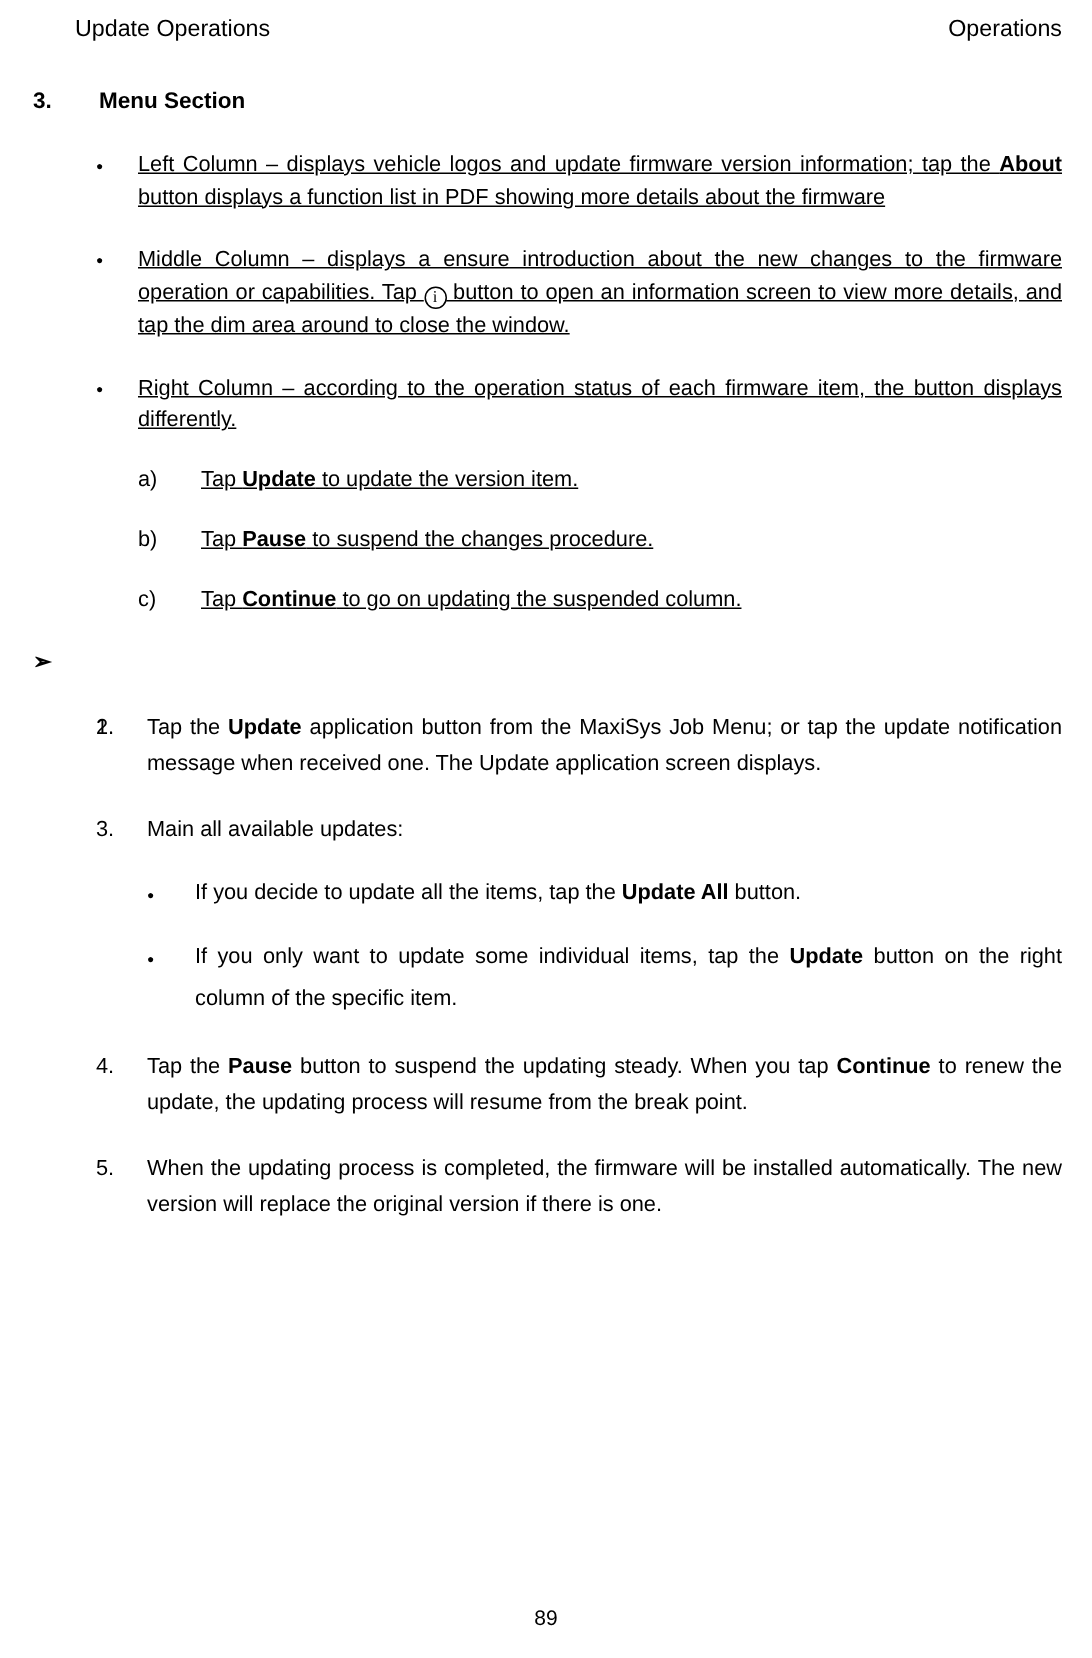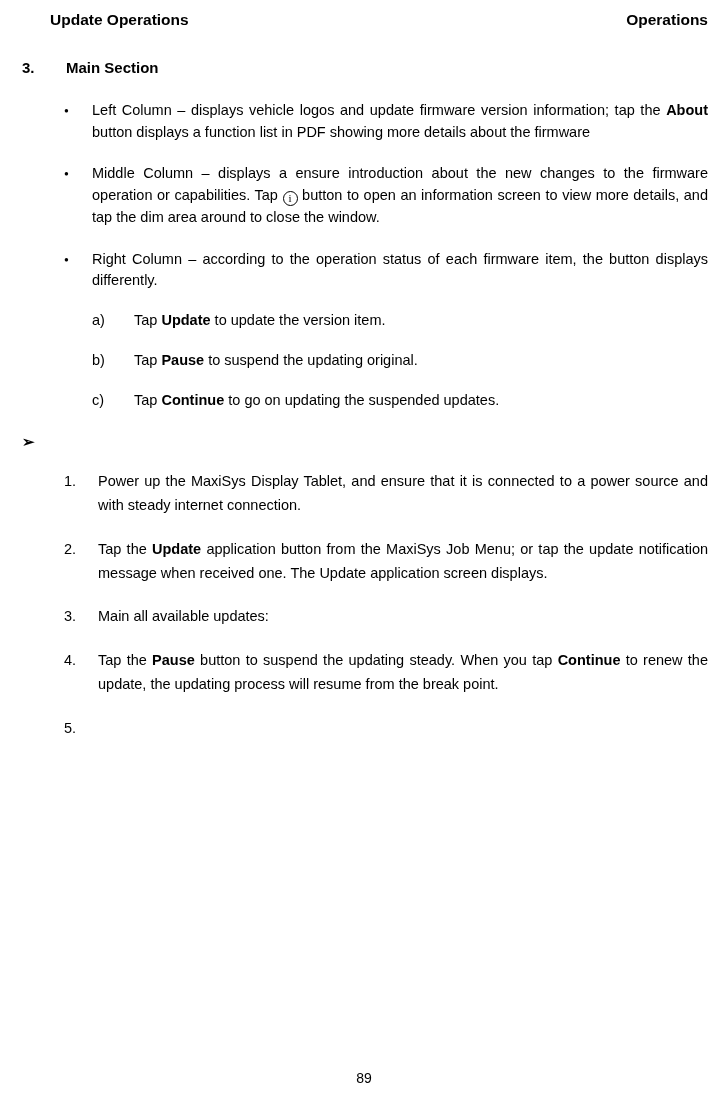--- a/index.html
+++ b/index.html
@@ -14,21 +14,21 @@
       width: 728px;
       height: 1105px;
       padding: 8px 20px 20px 50px;
       position: relative;
       font-size: 14.5px;
       line-height: 1.5;
     }
     .header {
       display: flex;
       justify-content: space-between;
-      font-weight: bold;
+      font-weight: normal;
       font-size: 15.5px;
       margin-bottom: 26px;
       padding-right: 0px;
     }
     .section-heading {
       display: flex;
       font-weight: bold;
       font-size: 15px;
       margin-bottom: 20px;
       margin-left: -28px;
@@ -39,20 +39,21 @@
     .bullet-list {
       list-style: none;
       margin-left: 14px;
       margin-bottom: 2px;
     }
     .bullet-list > li {
       position: relative;
       padding-left: 28px;
       margin-bottom: 20px;
       text-align: justify;
+      text-decoration: underline;
     }
     .bullet-list > li::before {
       content: "●";
       font-size: 8px;
       position: absolute;
       left: 0;
       top: 5px;
     }
     .sub-ol {
       list-style: none;
@@ -140,70 +141,76 @@
 </head>
 <body>
 
 <div class="header">
   <span>Update Operations</span>
   <span>Operations</span>
 </div>
 
 <div class="section-heading">
   <span class="num">3.</span>
-  <span>Main Section</span>
+  <span>Menu Section</span>
 </div>
 
 <ul class="bullet-list">
   <li>
     <span>Left Column – displays vehicle logos and update firmware version information; tap the </span><span class="bold">About</span><span> button displays a function list in PDF showing more details about the firmware</span>
   </li>
   <li>
     <span>Middle Column – displays a ensure introduction about the new changes to the firmware operation or capabilities. Tap </span><span class="info-icon">i</span><span> button to open an information screen to view more details, and tap the dim area around to close the window.</span>
   </li>
   <li>
     <span>Right Column – according to the operation status of each firmware item, the button displays differently.</span>
     <ol class="sub-ol">
       <li>
         <span class="label">a)</span>
         <span>Tap </span><span class="bold">Update</span><span> to update the version item.</span>
       </li>
       <li>
         <span class="label">b)</span>
-        <span>Tap </span><span class="bold">Pause</span><span> to suspend the updating original.</span>
+        <span>Tap </span><span class="bold">Pause</span><span> to suspend the changes procedure.</span>
       </li>
       <li>
         <span class="label">c)</span>
-        <span>Tap </span><span class="bold">Continue</span><span> to go on updating the suspended updates.</span>
+        <span>Tap </span><span class="bold">Continue</span><span> to go on updating the suspended column.</span>
       </li>
     </ol>
   </li>
 </ul>
 
 <div class="arrow-heading">
   <span class="arrow">➢</span>
 </div>
 
 <ol class="ol-steps">
   <li>
     <span class="num">1.</span>
-    <span>Power up the MaxiSys Display Tablet, and ensure that it is connected to a power source and with steady internet connection.</span>
   </li>
   <li>
     <span class="num">2.</span>
     <span>Tap the </span><span class="bold">Update</span><span> application button from the MaxiSys Job Menu; or tap the update notification message when received one. The Update application screen displays.</span>
   </li>
   <li>
     <span class="num">3.</span>
     <span>Main all available updates:</span>
     <ul class="sub-bullet-list">
+      <li>
+        <span>If you decide to update all the items, tap the </span><span class="bold">Update All</span><span> button.</span>
+      </li>
+      <li>
+        <span>If you only want to update some individual items, tap the </span><span class="bold">Update</span><span> button on the right column of the specific item.</span>
+      </li>
     </ul>
   </li>
   <li>
     <span class="num">4.</span>
     <span>Tap the </span><span class="bold">Pause</span><span> button to suspend the updating steady. When you tap </span><span class="bold">Continue</span><span> to renew the update, the updating process will resume from the break point.</span>
   </li>
   <li>
     <span class="num">5.</span>
+    <span>When the updating process is completed, the firmware will be installed automatically. The new version will replace the original version if there is one.</span>
   </li>
 </ol>
 
 <div class="page-number">89</div>
 
 </body></html>

